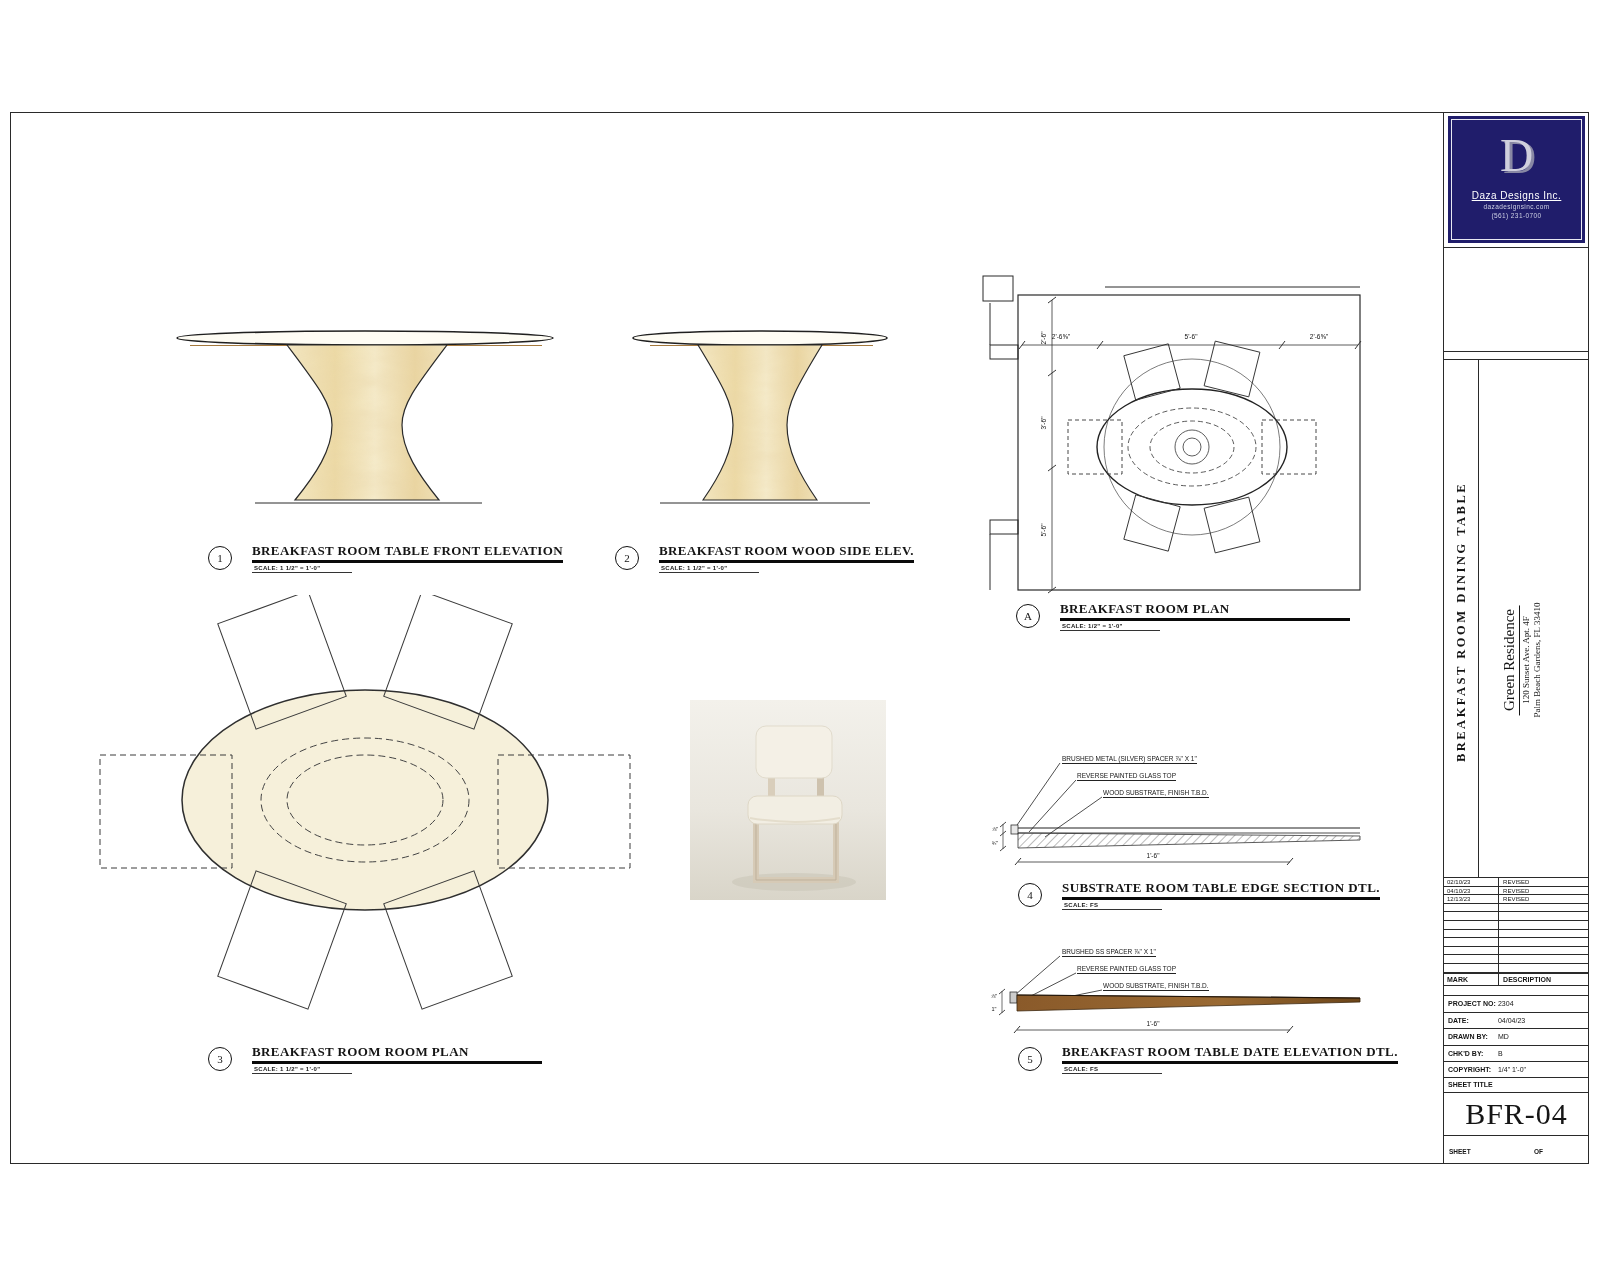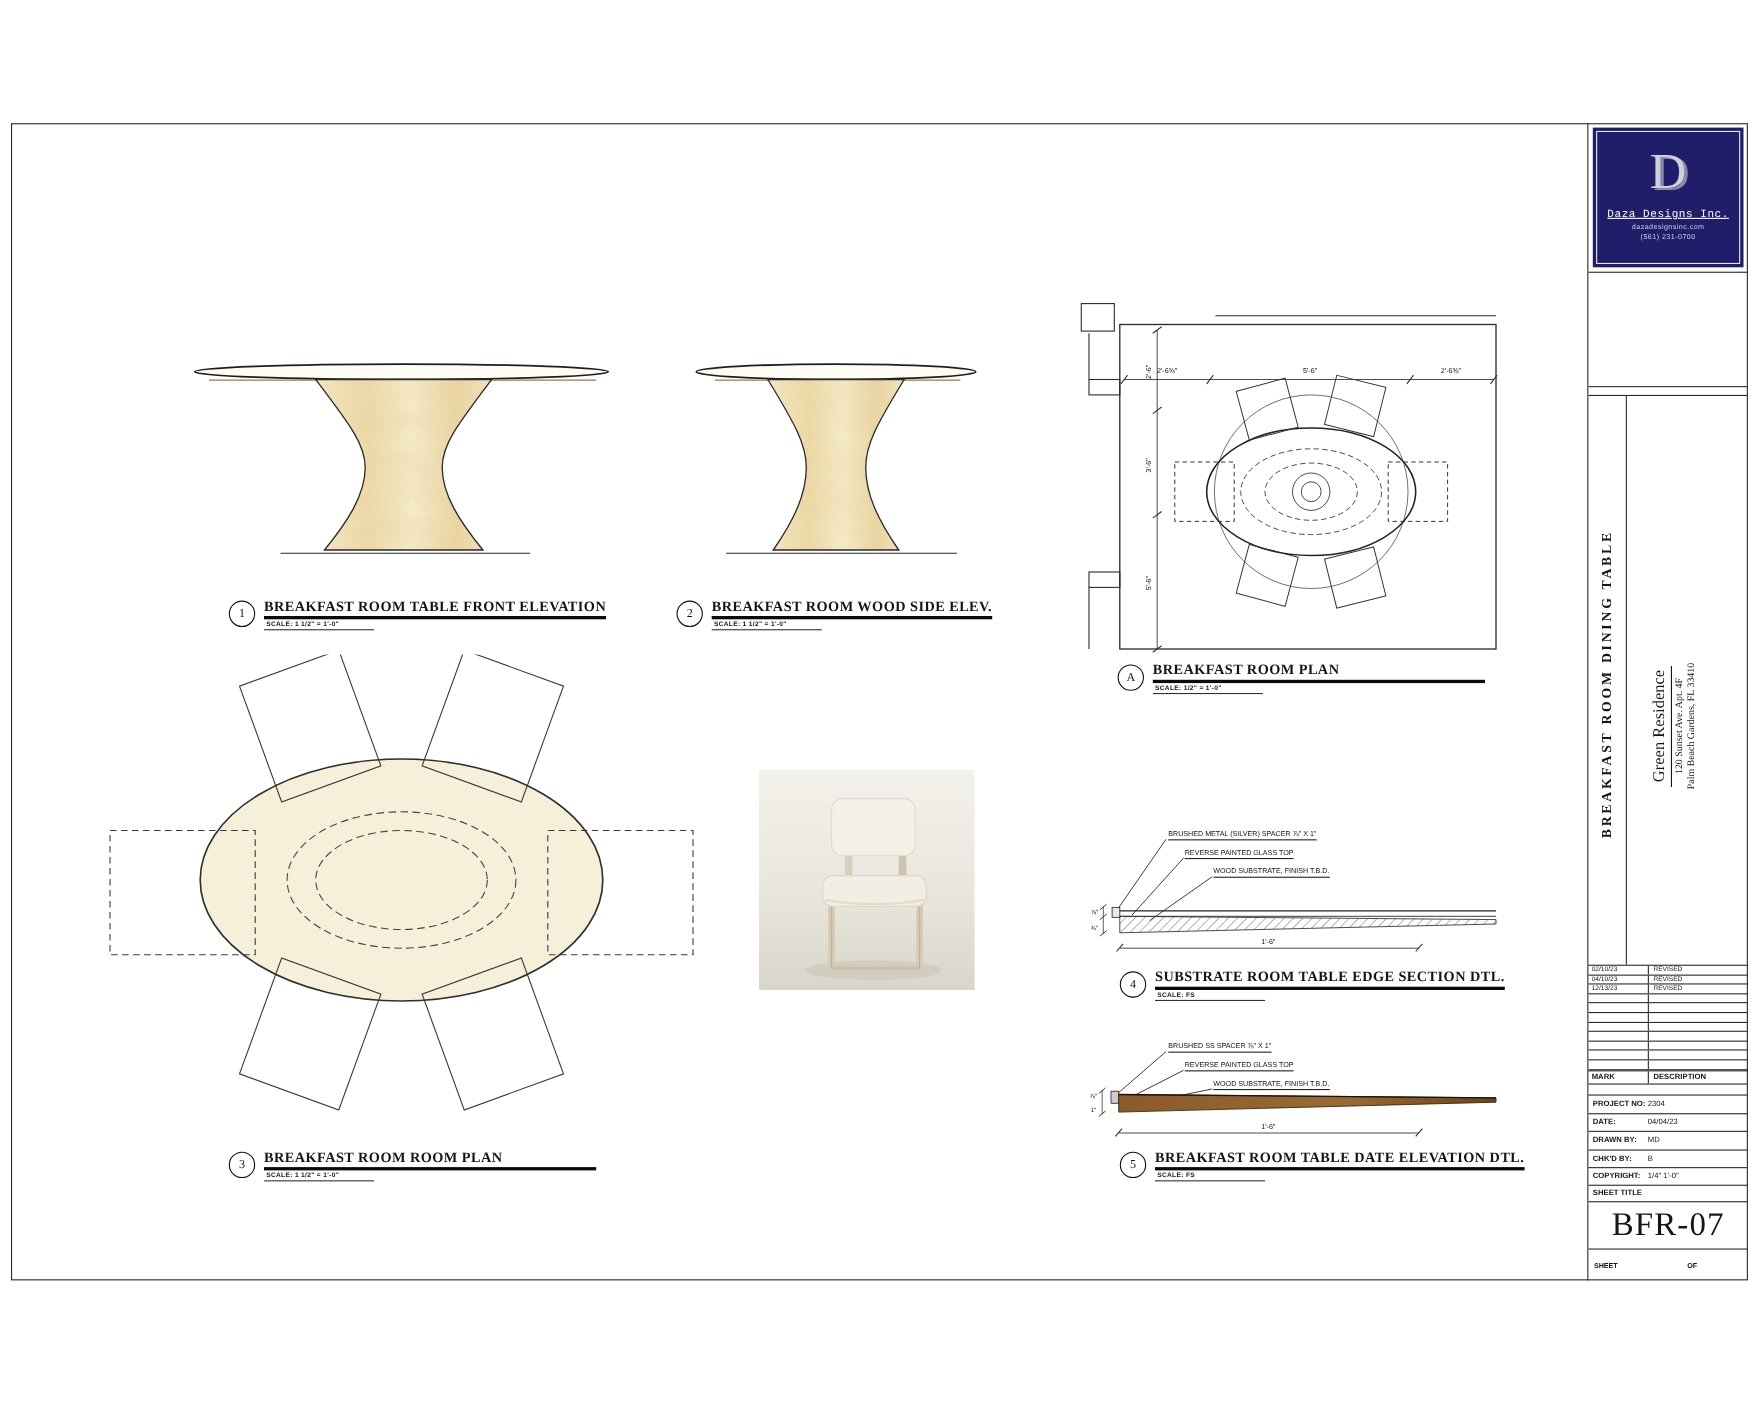--- a/index.html
+++ b/index.html
@@ -10,21 +10,21 @@
   
   .sheet-border { left:10px; top:112px; width:1579px; height:1052px; border:1.6px solid #2a2a2a; }
   .titleblock { left:1443px; top:112px; width:146px; height:1052px; border-left:1.6px solid #2a2a2a; }
 
   
   .tb-section { position:relative; width:100%; border-bottom:1px solid #2a2a2a; }
   .logo-cell { height:136px; padding:4px; }
   .logo-navy { width:100%; height:100%; background:#201d6b; padding:3px; }
   .logo-inner { width:100%; height:100%; border:1px solid #e8e8f2; position:relative; text-align:center; }
   .monogram { font-family:"Liberation Serif", serif; font-size:46px; color:#cfcfdd; text-shadow:3px 2px 0 #8888a4; line-height:60px; display:block; margin-top:6px; }
-  .logo-company { font-family:Liberation Mono, monospace; font-size:10px; color:#ffffff; text-decoration:underline; letter-spacing:.5px; display:block; margin-top:4px; }
+  .logo-company { font-family:Liberation Sans, sans-serif; font-size:10px; color:#ffffff; text-decoration:underline; letter-spacing:.5px; display:block; margin-top:4px; }
   .logo-web, .logo-phone { font-size:6.5px; color:#cdd0e4; display:block; margin-top:2px; letter-spacing:.4px; }
   .empty-cell-a { height:104px; }
   .thin-cell { height:8px; }
   .vert-area { height:518px; }
   .vert-col-divider { position:absolute; left:34px; top:0; height:100%; border-right:1px solid #2a2a2a; }
   .vtext { position:absolute; white-space:nowrap; transform:translate(-50%,-50%) rotate(-90deg); }
   .vtitle { font-family:"Liberation Serif", serif; font-weight:bold; font-size:12.5px; letter-spacing:2.5px; }
   .vclient { text-align:center; font-family:"Liberation Serif", serif; }
   .vclient .cname { font-size:15px; border-bottom:1px solid #151515; padding:0 4px 1px; display:inline-block; }
   .vclient .caddr { font-size:9px; margin-top:1px; }
@@ -42,21 +42,21 @@
   .sheet-title-bar { height:15px; font-size:7px; font-weight:bold; line-height:13px; padding-left:4px; }
   .sheet-num-cell { height:43px; text-align:center; border-bottom:1px solid #2a2a2a; }
   .sheet-num { font-family:"Liberation Serif", serif; font-size:30px; letter-spacing:1px; line-height:42px; }
   .tb-footer { height:27px; border-bottom:none; font-size:6.5px; font-weight:bold; }
   .tb-footer .sheet-l { position:absolute; left:5px; top:12px; }
   .tb-footer .of-l { position:absolute; left:62%; top:12px; }
 
   
   .dwg-label { display:flex; align-items:flex-start; }
   .bubble { width:24px; height:24px; border:1.4px solid #111; border-radius:50%; font-family:"Liberation Serif", serif; font-size:11px; text-align:center; line-height:22px; flex:0 0 24px; margin-top:3px; }
-  .label-text { margin-left:8px; flex:1; }
+  .label-text { margin-left:20px; flex:1; }
   .dwg-title { font-family:"Liberation Serif", serif; font-weight:bold; font-size:13px; letter-spacing:.4px; white-space:nowrap; padding-bottom:1px; border-bottom:3px solid #0a0a0a; }
   .dwg-scale { font-size:6px; font-weight:bold; letter-spacing:.3px; border-bottom:1px solid #333; width:100px; padding:1px 0 1px 2px; margin-top:1px; }
 
   
   .note { position:absolute; font-size:6.5px; line-height:7px; border-bottom:.9px solid #222; padding-bottom:1px; white-space:nowrap; }
   svg text { font-family:"Liberation Sans", sans-serif; fill:#111; }
 
   
   .chair-photo { left:690px; top:700px; width:196px; height:200px; background:linear-gradient(180deg,#f3f1eb 0%, #e9e6de 55%, #d9d5c9 100%); }
 </style>
@@ -370,21 +370,21 @@
     </div>
     <div class="field-row" style="border-bottom:none;">
       <span class="field-label">COPYRIGHT:</span>
       <span>1/4" 1'-0"</span>
     </div>
   </div>
 
   <div class="tb-section sheet-title-bar">SHEET TITLE</div>
 
   <div class="tb-section sheet-num-cell">
-    <div class="sheet-num">BFR-07</div>
+    <div class="sheet-num">BFR-04</div>
   </div>
 
   <div class="tb-section tb-footer" style="border-bottom:none; position:relative;">
     <span class="sheet-l">SHEET</span>
     <span class="of-l">OF</span>
   </div>
 
 </div>
 
 </body></html>

